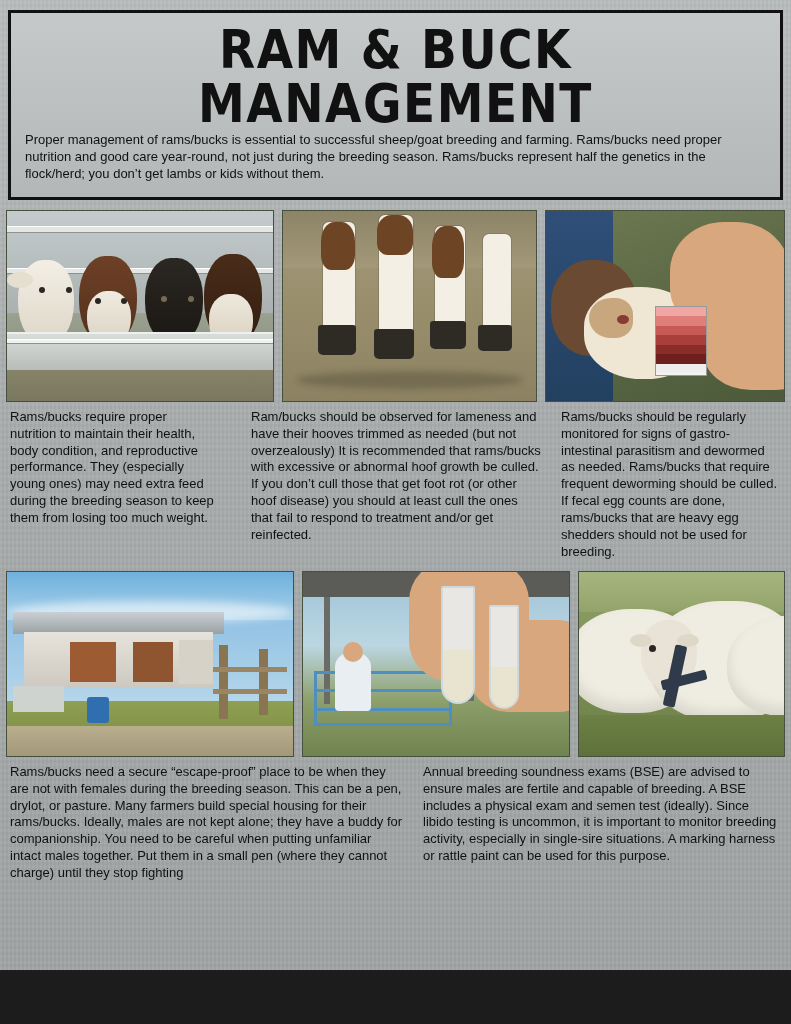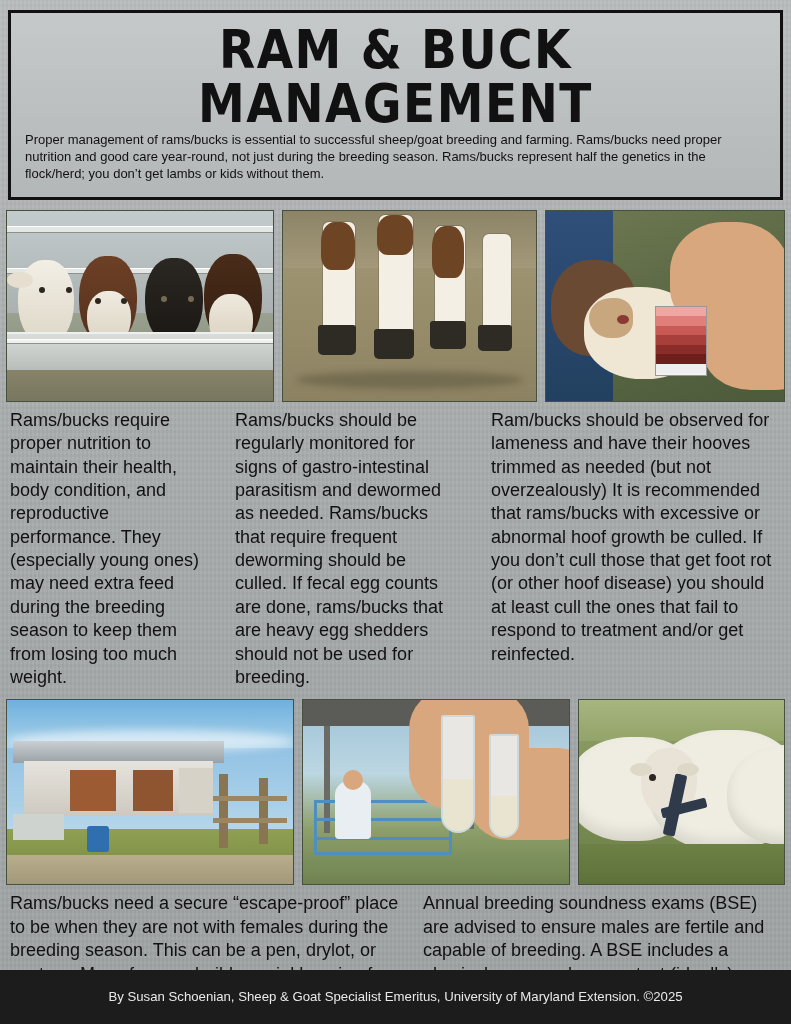--- a/index.html
+++ b/index.html
@@ -87,21 +87,21 @@
   
   .row-captions {
     display: flex;
     gap: 8px;
     padding: 0 10px;
     margin-top: 7px;
     position: relative;
     z-index: 2;
   }
   .caption {
-    font-size: 18px;
+    font-size: 13px;
     line-height: 1.30;
     color: #111;
   }
   .cap-row1 .c1 { flex: 0 0 205px; }
   .cap-row1 .c2 { flex: 0 0 290px; margin-left: 28px;}
   .cap-row1 .c3 { flex: 1 1 auto; margin-left: 12px;}
 
   .cap-row2 .c1 { flex: 0 0 395px; }
   .cap-row2 .c2 { flex: 1 1 auto; margin-left: 10px;}
 
@@ -258,22 +258,22 @@
           <i style="background:#8a2c28;"></i>
             <i style="background:#6d1f1c;"></i>
           <i style="background:#eeeeee;"></i>
         </div>
       </div>
     </div>
   </div>
 
   <div class="row-captions cap-row1">
     <div class="caption c1">Rams/bucks require proper nutrition to maintain their health, body condition, and reproductive performance. They (especially young ones) may need extra feed during the breeding season to keep them from losing too much weight.</div>
+    <div class="caption c2">Ram/bucks should be observed for lameness and have their hooves trimmed as needed (but not overzealously) It is recommended that rams/bucks with excessive or abnormal hoof growth be culled. If you don’t cull those that get foot rot (or other hoof disease) you should at least cull the ones that fail to respond to treatment and/or get reinfected.</div>
     <div class="caption c3">Rams/bucks should be regularly monitored for signs of gastro-intestinal parasitism and dewormed as needed. Rams/bucks that require frequent deworming should be culled. If fecal egg counts are done, rams/bucks that are heavy egg shedders should not be used for breeding.</div>
-    <div class="caption c2">Ram/bucks should be observed for lameness and have their hooves trimmed as needed (but not overzealously) It is recommended that rams/bucks with excessive or abnormal hoof growth be culled. If you don’t cull those that get foot rot (or other hoof disease) you should at least cull the ones that fail to respond to treatment and/or get reinfected.</div>
   </div>
 
   <div class="row-photos row2">
 
     <div class="photo p1">
       <div class="scene">
         <div class="sky-d"></div>
         <div style="position:absolute;left:0;top:0;width:100%;height:26%;background:linear-gradient(180deg,#6fb0dd,#a9d2ea);"></div>
         <div style="position:absolute;left:0;top:16%;width:100%;height:12%;background:rgba(255,255,255,0.55);filter:blur(4px);border-radius:50%;"></div>
         <div class="grass-d"></div>
@@ -332,16 +332,15 @@
       </div>
     </div>
   </div>
 
   <div class="row-captions cap-row2">
     <div class="caption c1">Rams/bucks need a secure “escape-proof” place to be when they are not with females during the breeding season. This can be a pen, drylot, or pasture. Many farmers build special housing for their rams/bucks. Ideally, males are not kept alone; they have a buddy for companionship. You need to be careful when putting unfamiliar intact males together. Put them in a small pen (where they cannot charge) until they stop fighting</div>
     <div class="caption c2">Annual breeding soundness exams (BSE) are advised to ensure males are fertile and capable of breeding. A BSE includes a physical exam and semen test (ideally). Since libido testing is uncommon, it is important to monitor breeding activity, especially in single-sire situations. A marking harness or rattle paint can be used for this purpose.</div>
   </div>
 
   <div class="footer">
-    <div>By Susan Schoenian, Sheep &amp; Goat Specialist Emeritus, University of Maryland Extension. ©2025</div>
   </div>
 
 </div>
 
 </body></html>

